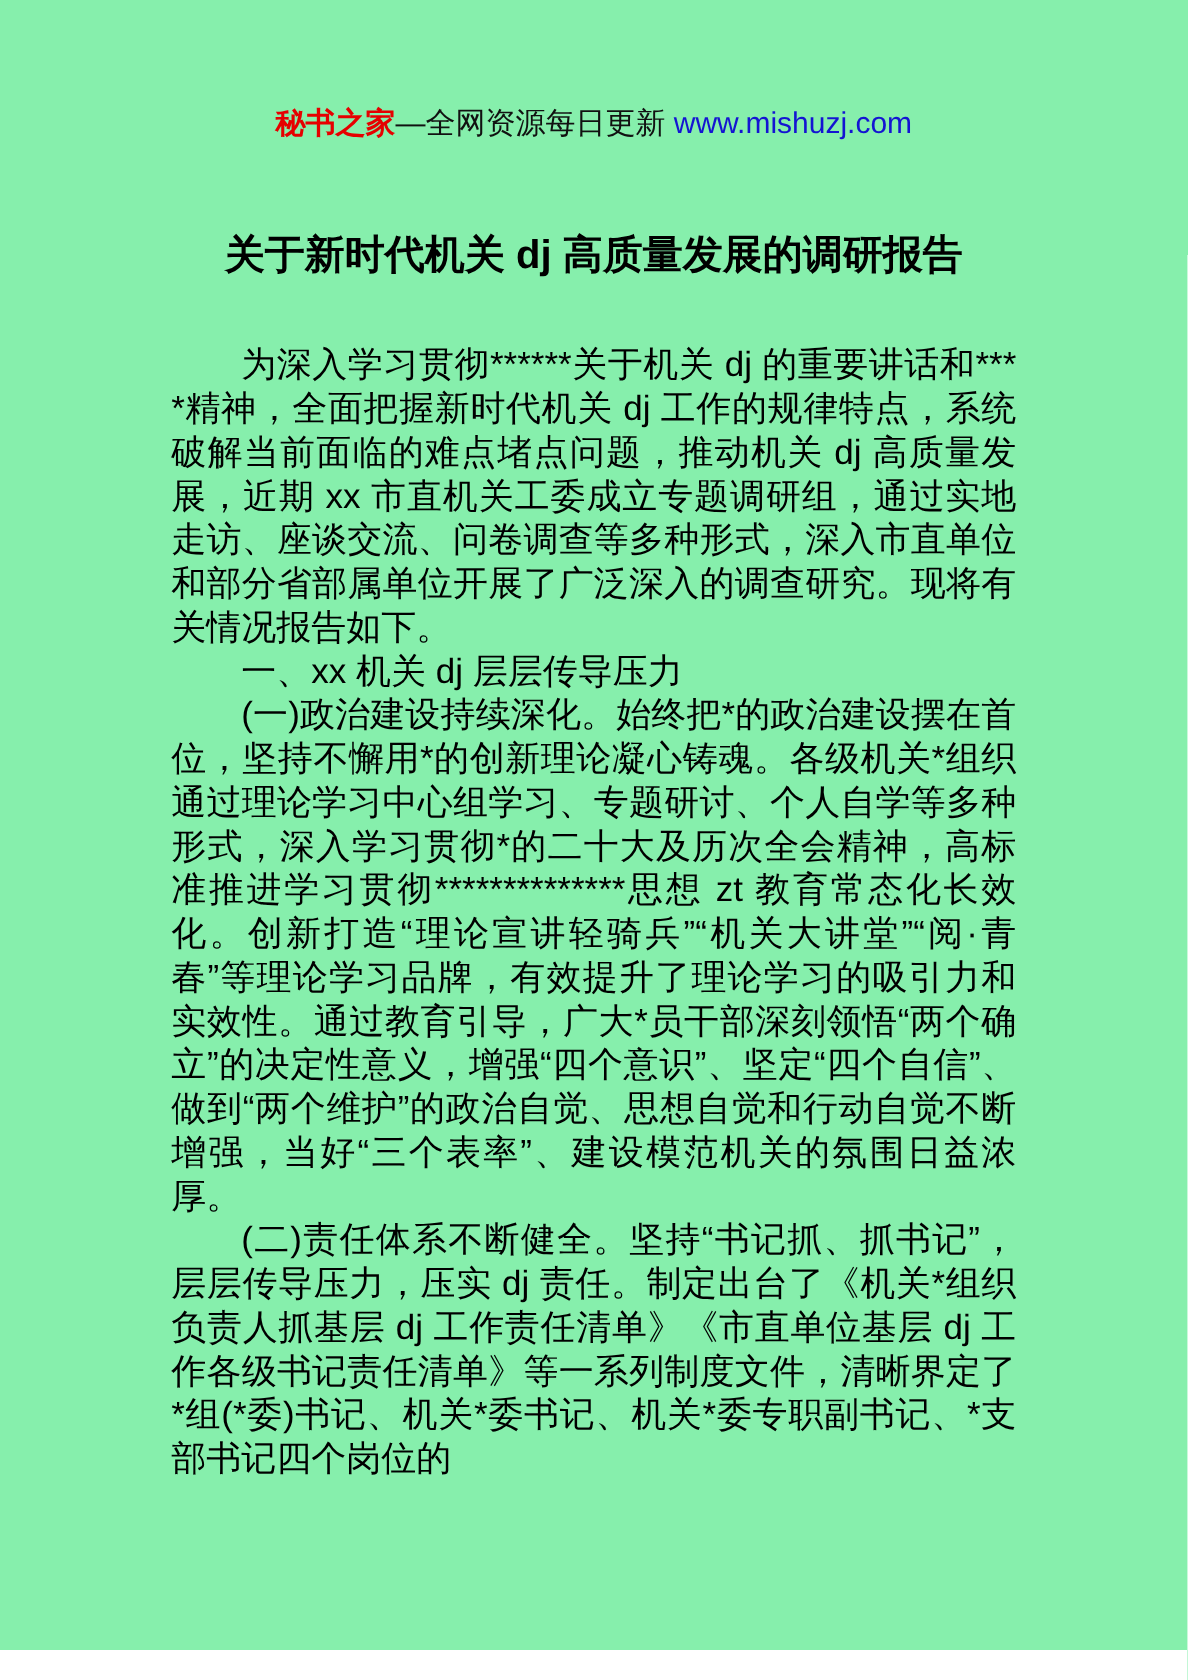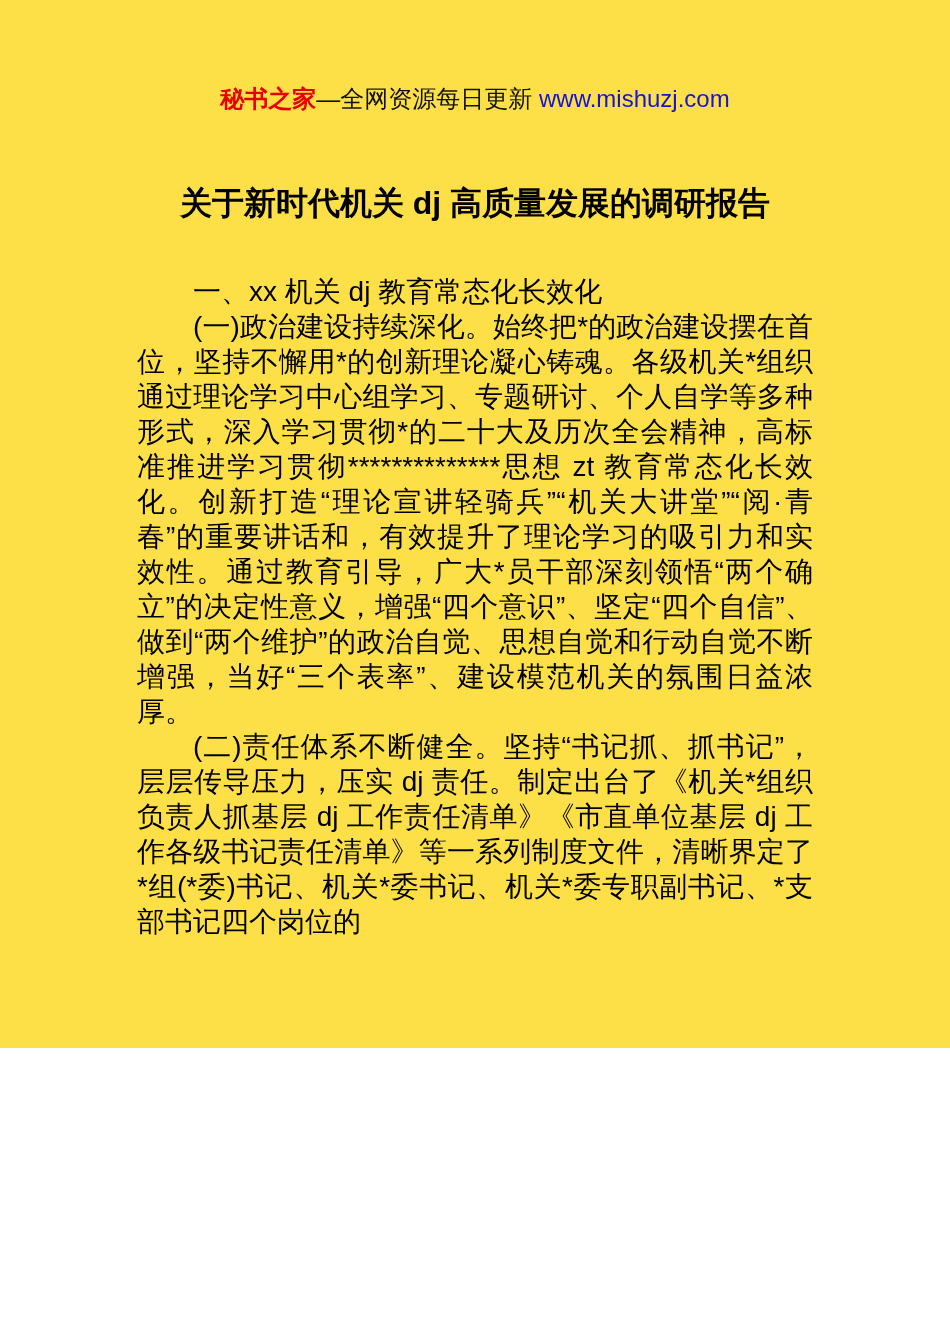--- a/index.html
+++ b/index.html
@@ -3,22 +3,22 @@
 <meta charset="utf-8">
 <style>
   html, body {
     margin: 0;
     padding: 0;
     background: #ffffff;
   }
   .page {
     position: relative;
     width: 950px;
-    height: 1048px;
-    background: #fde047;
+    height: 1320px;
+    background: #86efac;
     overflow: hidden;
     font-family: "Liberation Sans", sans-serif;
     color: #000000;
   }
   .doc-header {
     padding-top: 84px;
     text-align: center;
     font-size: 24px;
     line-height: 30px;
     white-space: nowrap;
@@ -62,18 +62,19 @@
 
 <div class="page">
 
   <div class="doc-header">
     <span class="brand">秘书之家</span><span class="tagline">—全网资源每日更新 </span><a class="url" href="#">www.mishuzj.com</a>
   </div>
 
   <h1 class="doc-title">关于新时代机关 dj 高质量发展的调研报告</h1>
 
   <div class="doc-body">
-    <p>一、xx 机关 dj 教育常态化长效化</p>
-    <p>(一)政治建设持续深化。始终把*的政治建设摆在首位，坚持不懈用*的创新理论凝心铸魂。各级机关*组织通过理论学习中心组学习、专题研讨、个人自学等多种形式，深入学习贯彻*的二十大及历次全会精神，高标准推进学习贯彻**************思想 zt 教育常态化长效化。创新打造“理论宣讲轻骑兵”“机关大讲堂”“阅·青春”的重要讲话和，有效提升了理论学习的吸引力和实效性。通过教育引导，广大*员干部深刻领悟“两个确立”的决定性意义，增强“四个意识”、坚定“四个自信”、做到“两个维护”的政治自觉、思想自觉和行动自觉不断增强，当好“三个表率”、建设模范机关的氛围日益浓厚。</p>
+    <p>为深入学习贯彻******关于机关 dj 的重要讲话和****精神，全面把握新时代机关 dj 工作的规律特点，系统破解当前面临的难点堵点问题，推动机关 dj 高质量发展，近期 xx 市直机关工委成立专题调研组，通过实地走访、座谈交流、问卷调查等多种形式，深入市直单位和部分省部属单位开展了广泛深入的调查研究。现将有关情况报告如下。</p>
+    <p>一、xx 机关 dj 层层传导压力</p>
+    <p>(一)政治建设持续深化。始终把*的政治建设摆在首位，坚持不懈用*的创新理论凝心铸魂。各级机关*组织通过理论学习中心组学习、专题研讨、个人自学等多种形式，深入学习贯彻*的二十大及历次全会精神，高标准推进学习贯彻**************思想 zt 教育常态化长效化。创新打造“理论宣讲轻骑兵”“机关大讲堂”“阅·青春”等理论学习品牌，有效提升了理论学习的吸引力和实效性。通过教育引导，广大*员干部深刻领悟“两个确立”的决定性意义，增强“四个意识”、坚定“四个自信”、做到“两个维护”的政治自觉、思想自觉和行动自觉不断增强，当好“三个表率”、建设模范机关的氛围日益浓厚。</p>
     <p>(二)责任体系不断健全。坚持“书记抓、抓书记”，层层传导压力，压实 dj 责任。制定出台了《机关*组织负责人抓基层 dj 工作责任清单》《市直单位基层 dj 工作各级书记责任清单》等一系列制度文件，清晰界定了*组(*委)书记、机关*委书记、机关*委专职副书记、*支部书记四个岗位的</p>
   </div>
 
 </div>
 
 </body></html>

